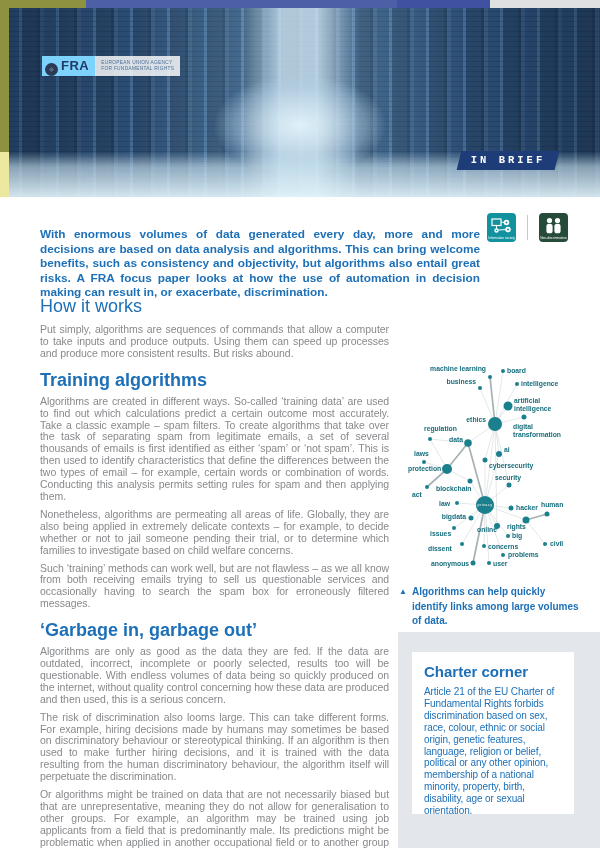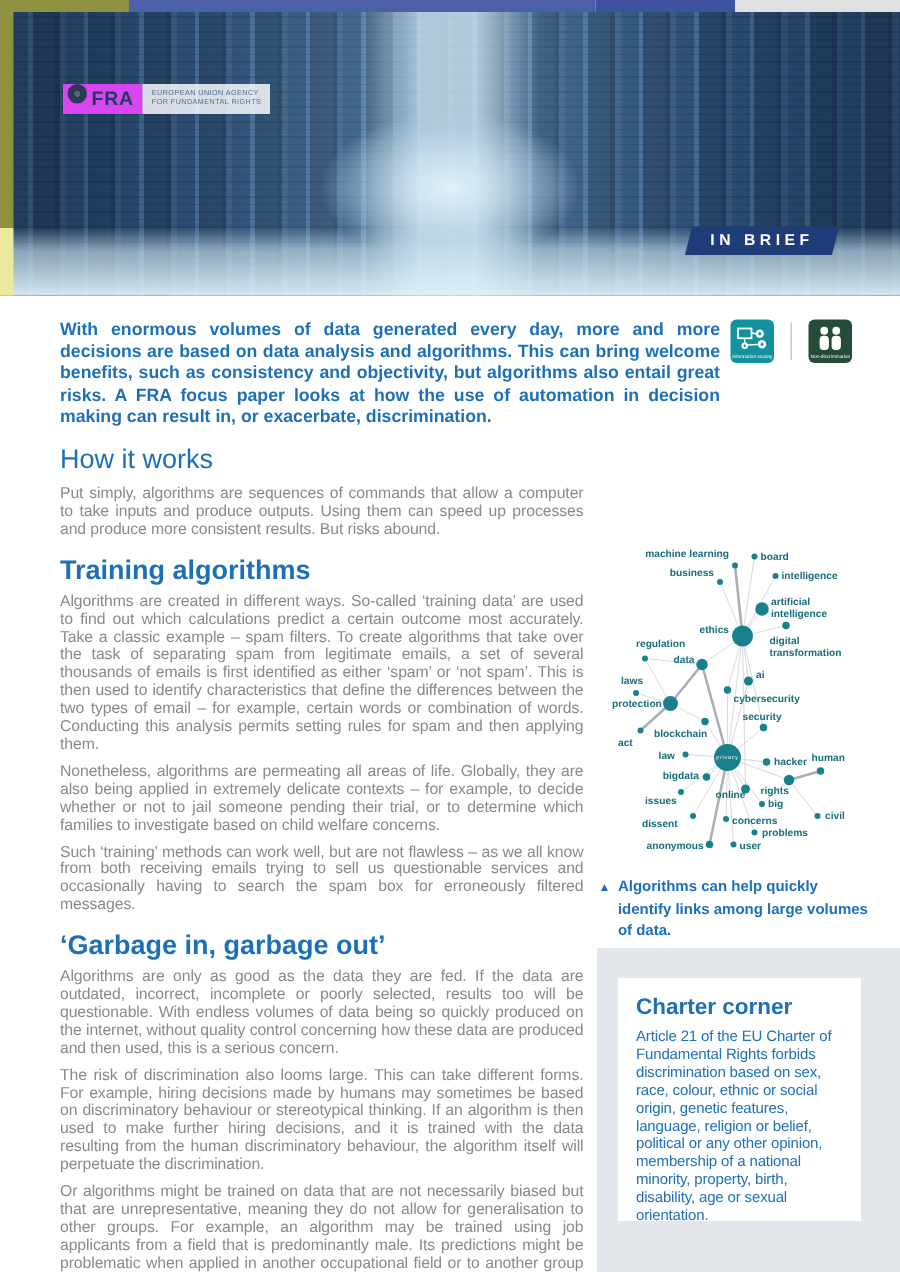--- a/index.html
+++ b/index.html
@@ -20,37 +20,37 @@
       linear-gradient(90deg, rgba(16,35,60,.40) 0 6%, rgba(40,70,105,.16) 22%, rgba(150,195,220,.22) 40%, rgba(214,237,249,.78) 47% 53%, rgba(150,195,220,.22) 60%, rgba(40,70,105,.16) 78%, rgba(16,35,60,.40) 94% 100%),
       repeating-linear-gradient(0deg, rgba(12,28,48,.22) 0 1px, rgba(0,0,0,0) 1px 5px),
       repeating-linear-gradient(90deg, #223d5c 0 3px, #3b5d84 3px 7px, #2d4f76 7px 19px, #48709a 19px 22px, #284668 22px 37px),
       linear-gradient(180deg, #bfd0da 0 9%, #93b4c9 9% 100%);
   }
   .edge-strip-olive{position:absolute;left:0;top:3px;width:9px;height:149px;background:#8e9140;}
   .edge-strip-yellow{position:absolute;left:0;top:152px;width:9px;height:45px;background:#ece8a0;}
 
   
   .logo-row{position:absolute;left:42px;top:56px;display:flex;align-items:stretch;height:20px;}
-  .logo-fra{background:#d946ef;display:flex;align-items:flex-start;padding:0 6px 0 3px;gap:3px;}
+  .logo-fra{background:#7dd3fc;display:flex;align-items:flex-end;padding:0 6px 0 3px;gap:3px;}
   .logo-emblem{width:13px;height:13px;border-radius:50%;
       background:radial-gradient(circle at 50% 50%, #55657f 0 22%, #2b3a55 23% 100%);}
   .logo-fra-text{font-size:13px;font-weight:bold;color:#203a64;letter-spacing:.5px;line-height:20px;}
   .logo-agency{background:rgba(255,255,255,.82);padding:2px 6px;display:flex;flex-direction:column;justify-content:center;}
   .logo-agency span{font-size:4.8px;line-height:6.5px;color:#4a6e94;letter-spacing:.3px;text-transform:uppercase;white-space:nowrap;}
 
   
   .hero-title{position:absolute;left:40px;top:84px;color:#ffffff;font-weight:bold;
       font-size:28px;line-height:33px;letter-spacing:-.3px;text-shadow:0 0 6px rgba(20,40,70,.45);}
   .badge{position:absolute;left:459px;top:151px;width:98px;height:19px;}
   .badge-bg{position:absolute;inset:0;background:#1d3c78;transform:skewX(-14deg);}
   .badge-text{position:relative;display:block;text-align:center;color:#ffffff;font-size:10.5px;
-      font-weight:bold;letter-spacing:3px;line-height:19px;}
-
-  
-  .intro{position:absolute;left:40px;top:212px;width:440px;color:#1d70b7;font-weight:bold;
+      font-weight:bold;letter-spacing:3px;line-height:19px;font-family:Liberation Mono, monospace;}
+
+  
+  .intro{position:absolute;left:40px;top:227px;width:440px;color:#1d70b7;font-weight:bold;
       font-size:11.8px;line-height:14.6px;text-align:justify;}
   .intro-icons{position:absolute;left:487px;top:213px;display:flex;align-items:center;gap:11px;}
   .theme-icon{width:29px;height:29px;border-radius:4px;position:relative;flex:0 0 auto;}
   .icon-divider{width:1px;height:25px;background:#c9c9c9;}
 
   
   .main{position:absolute;left:40px;top:296px;width:349px;}
   .main .h1{color:#1d70b7;font-weight:normal;font-size:18px;margin:0 0 7px;}
   .main .h2{color:#1d70b7;font-weight:bold;font-size:18px;margin:10px 0 5px;}
   .main p{color:#87898c;font-size:10.5px;line-height:11.9px;margin:0 0 6px;

